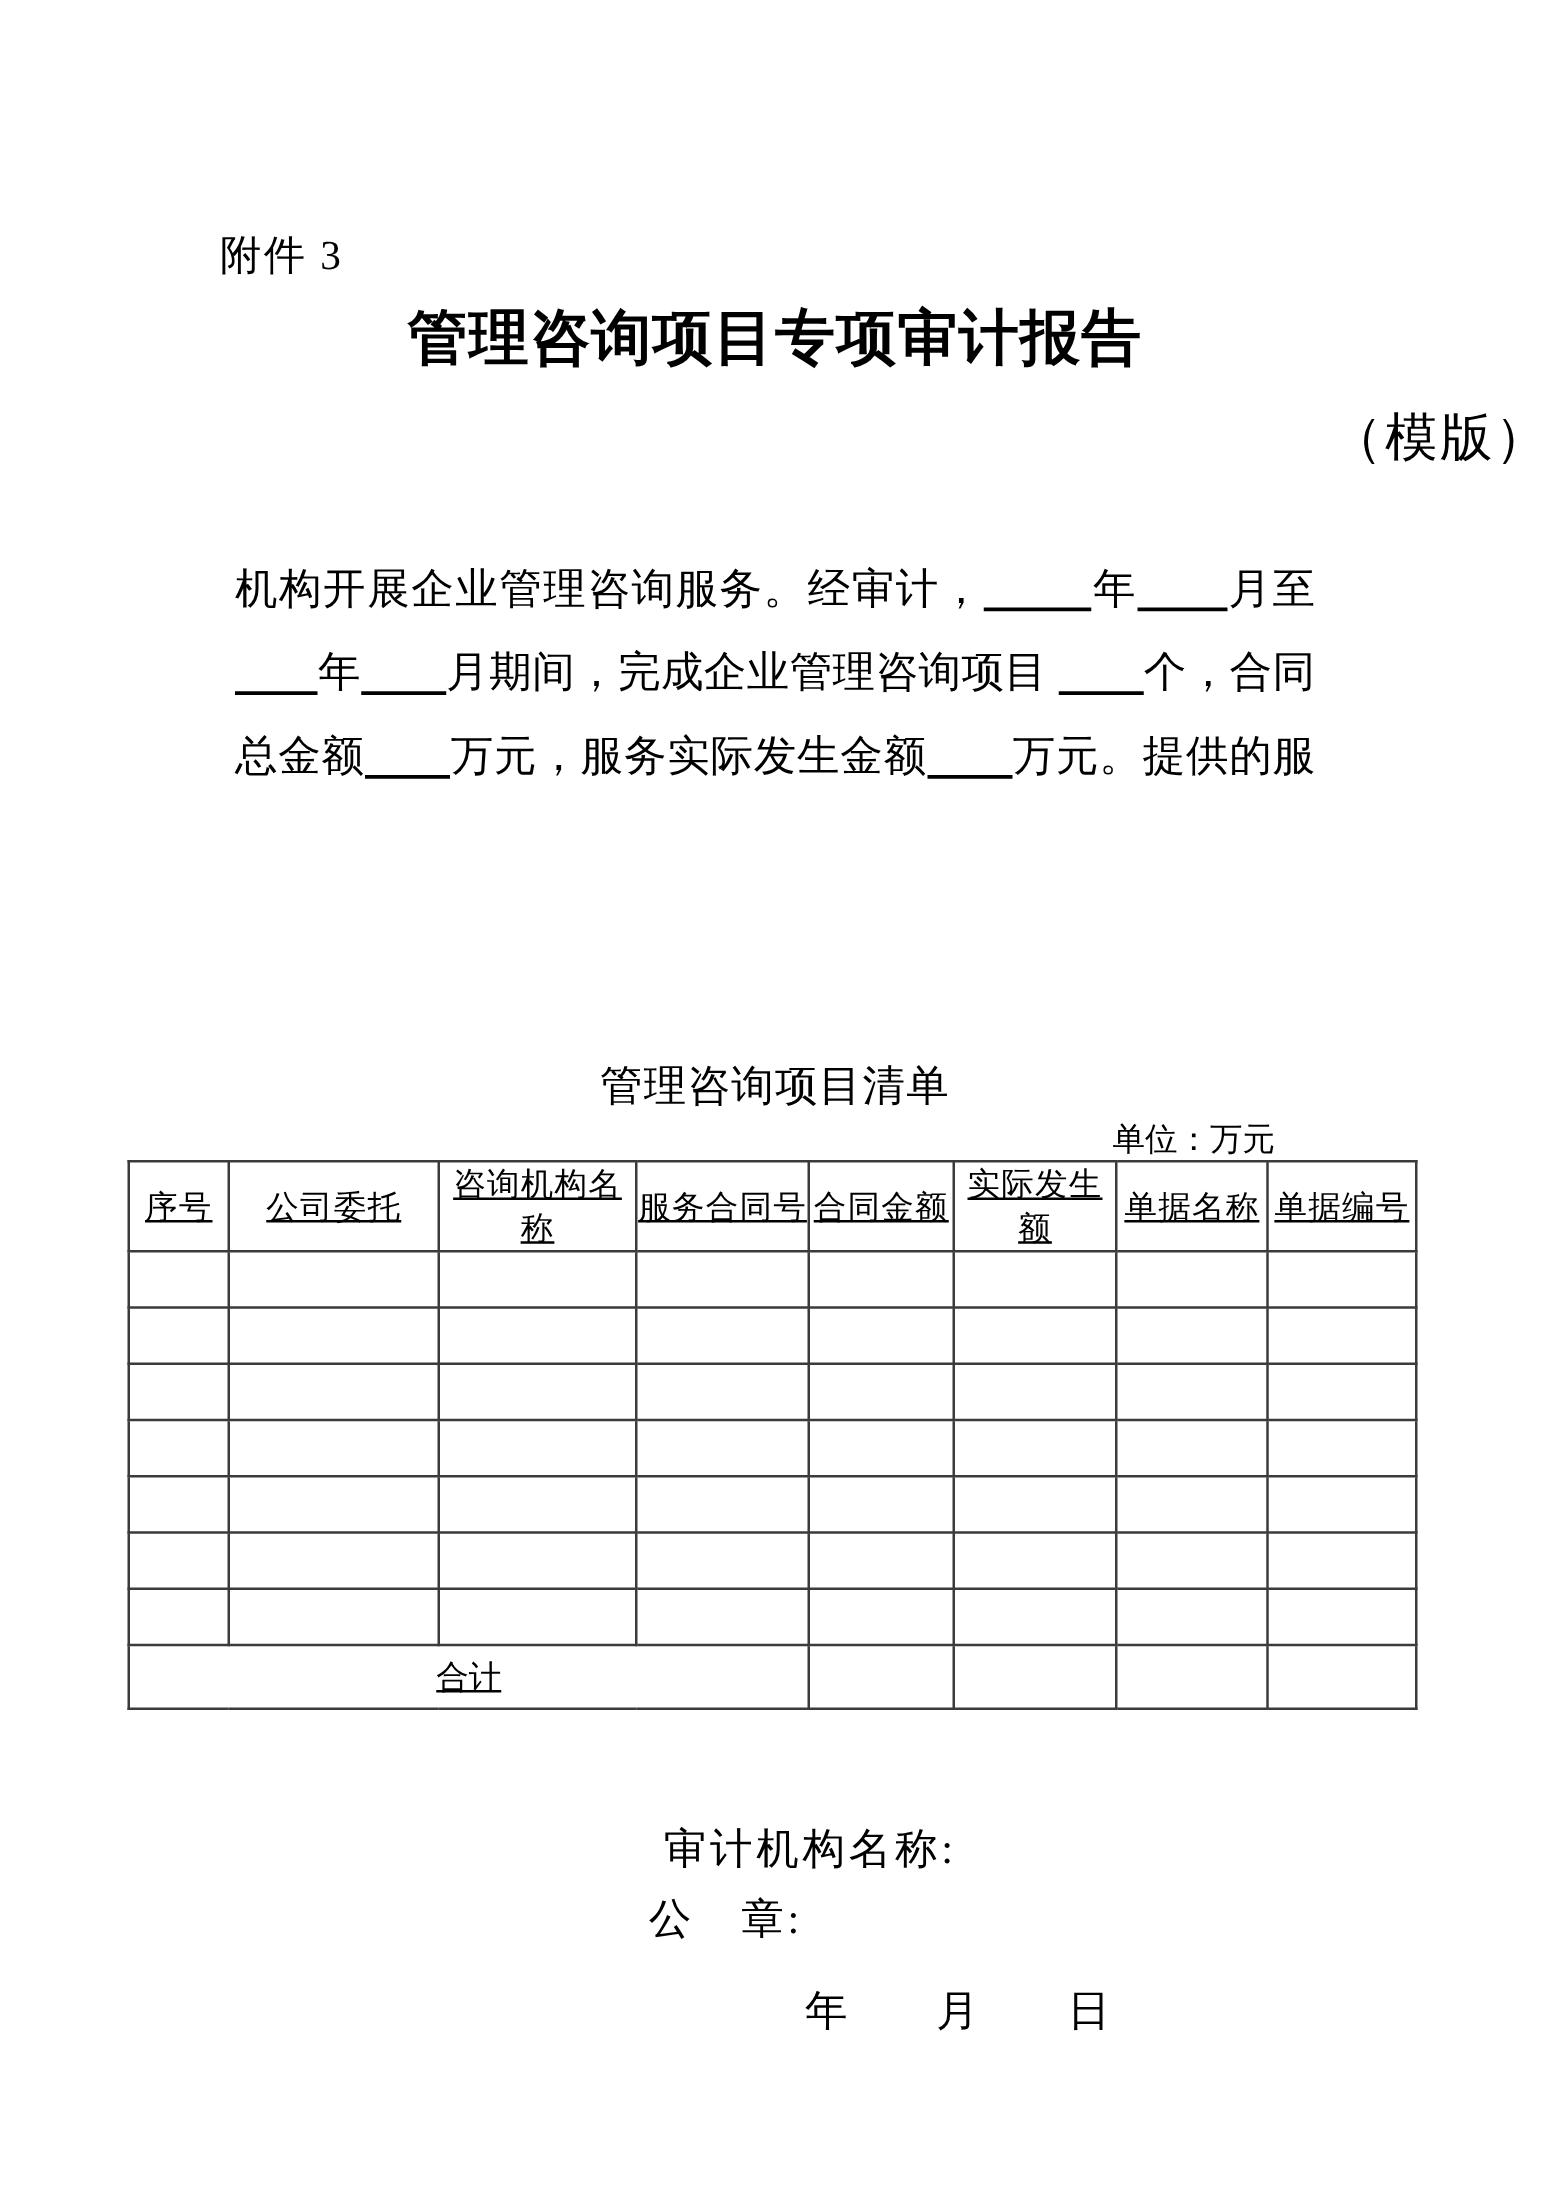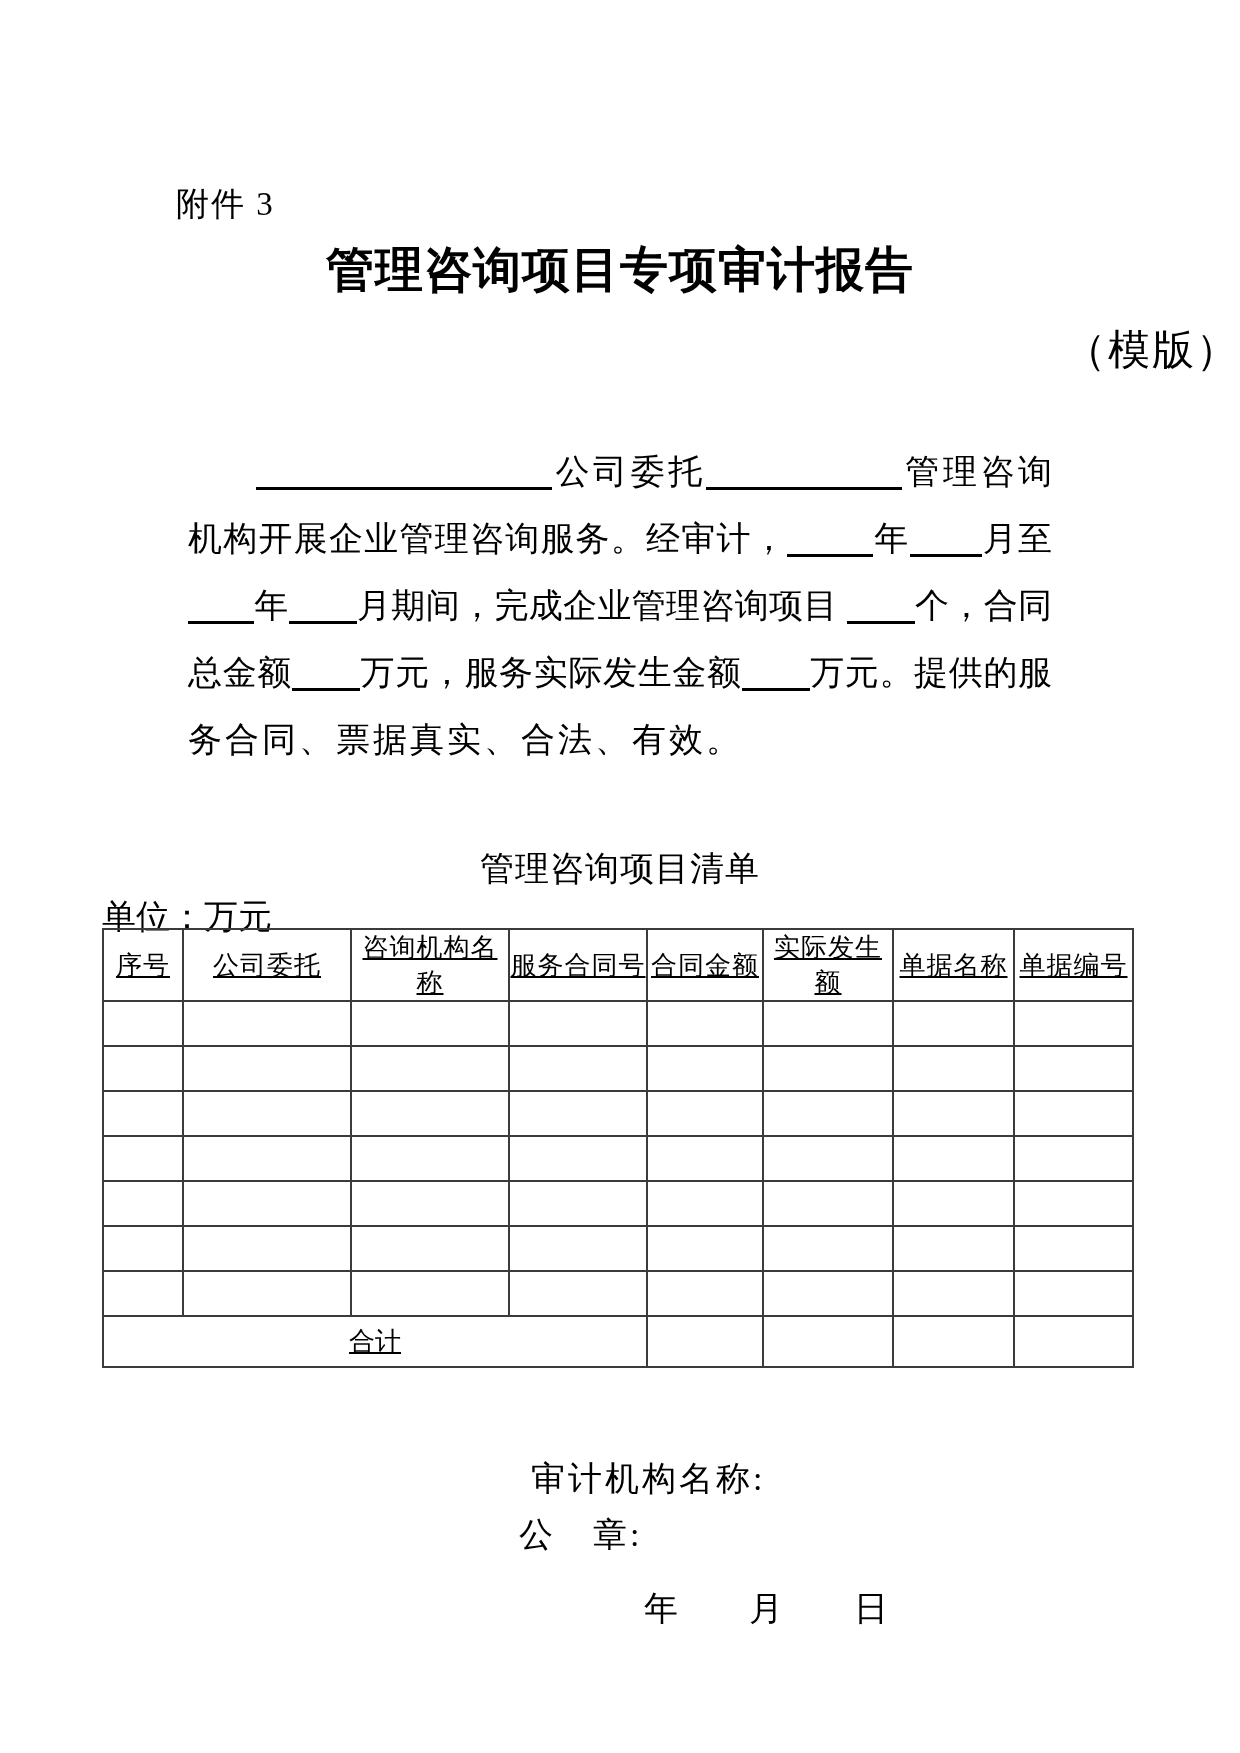--- a/index.html
+++ b/index.html
@@ -71,23 +71,23 @@
     width: 100%;
     text-align: center;
     font-size: 34px;
     letter-spacing: 1px;
   }
 
   .unit-row {
     position: absolute;
     left: 102px; top: 894px;
     width: 1030px;
-    text-align: left;
+    text-align: right;
     padding-right: 112px;
-    font-size: 34px;
+    font-size: 26px;
   }
 
   table.list {
     position: absolute;
     left: 102px; top: 928px;
     width: 1030px;
     border-collapse: collapse;
     table-layout: fixed;
     text-decoration: underline;
   }
@@ -121,25 +121,23 @@
 
 <div class="page">
 
   <div class="attachment">附件 3</div>
 
   <div class="title">管理咨询项目专项审计报告</div>
 
   <div class="subtitle">（模版）</div>
 
   <div class="paragraph" id="paragraph">
-      <div class="p-line fill indent"><span class="blank" style="width: 296px;"></span><span>公司委托</span><span class="blank" style="width: 196px;"></span><span>管理咨询</span></div>
       <div class="p-line fill"><span>机构开展企业管理咨询服务。经审计，</span><span class="blank" style="width: 86px;"></span><span>年</span><span class="blank" style="width: 72px;"></span><span>月至</span></div>
       <div class="p-line fill"><span class="blank" style="width: 66px;"></span><span>年</span><span class="blank" style="width: 68px;"></span><span>月期间，完成企业管理咨询项目 </span><span class="blank" style="width: 68px;"></span><span>个，合同</span></div>
       <div class="p-line fill"><span>总金额</span><span class="blank" style="width: 68px;"></span><span>万元，服务实际发生金额</span><span class="blank" style="width: 68px;"></span><span>万元。提供的服</span></div>
-      <div class="p-line last"><span>务合同、票据真实、合法、有效。</span></div>
     </div>
 
   <div class="list-title">管理咨询项目清单</div>
 
   <div class="unit-row">
     <span>单位：万元</span>
   </div>
 
   <table class="list">
     <colgroup>

